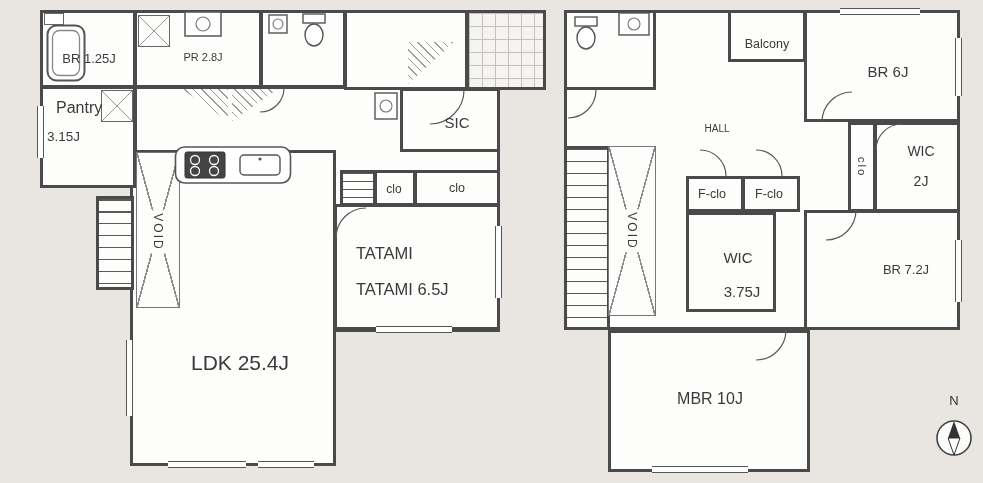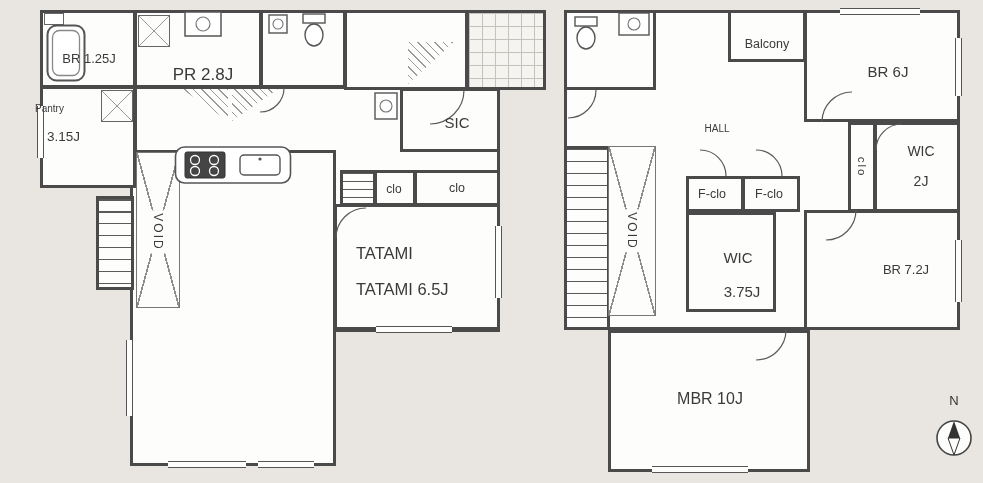--- a/index.html
+++ b/index.html
@@ -162,28 +162,29 @@
       <path d="M 726,176 A 26 26 0 0 0 700,150"></path>
       <path d="M 782,176 A 26 26 0 0 0 756,150"></path>
       <path d="M 822,122 A 30 30 0 0 1 852,92"></path>
       <path d="M 856,210 A 30 30 0 0 1 826,240"></path>
       <path d="M 786,330 A 30 30 0 0 1 756,360"></path>
       <path d="M 876,150 A 26 26 0 0 1 902,124"></path>
     </g>
   </svg>
 
   <div class="lbl" style="left:89px;top:58px;font-size:13px">BR 1.25J</div>
-  <div class="lbl" style="left:203px;top:75px;font-size:17px">PR 2.8J</div>
-  <div class="lbl anchor-left" style="left:35px;top:108px;font-size:10px">Pantry</div>
+  <div class="lbl" style="left:203px;top:57px;font-size:11px">PR 2.8J</div>
+  <div class="lbl anchor-left" style="left:56px;top:108px;font-size:16px">Pantry</div>
   <div class="lbl anchor-left" style="left:47px;top:136px;font-size:13.5px">3.15J</div>
   <div class="lbl" style="left:457px;top:122px;font-size:15px">SIC</div>
   <div class="lbl" style="left:394px;top:189px;font-size:12px">clo</div>
   <div class="lbl" style="left:457px;top:188px;font-size:12.5px">clo</div>
   <div class="lbl anchor-left" style="left:356px;top:253px;font-size:16.5px">TATAMI</div>
   <div class="lbl anchor-left" style="left:356px;top:289px;font-size:16.5px">TATAMI 6.5J</div>
+  <div class="lbl" style="left:240px;top:363px;font-size:21px">LDK 25.4J</div>
   <div class="lbl vtext" style="left:158px;top:232px;font-size:12px">VOID</div>
 
   <div class="lbl" style="left:767px;top:44px;font-size:12.5px">Balcony</div>
   <div class="lbl" style="left:888px;top:71px;font-size:15px">BR 6J</div>
   <div class="lbl" style="left:717px;top:128px;font-size:10px">HALL</div>
   <div class="lbl" style="left:921px;top:151px;font-size:14px">WIC</div>
   <div class="lbl" style="left:921px;top:181px;font-size:14px">2J</div>
   <div class="lbl vtext" style="left:862px;top:167px;font-size:11.5px">clo</div>
   <div class="lbl" style="left:712px;top:194px;font-size:12.5px">F-clo</div>
   <div class="lbl" style="left:769px;top:194px;font-size:12.5px">F-clo</div>

